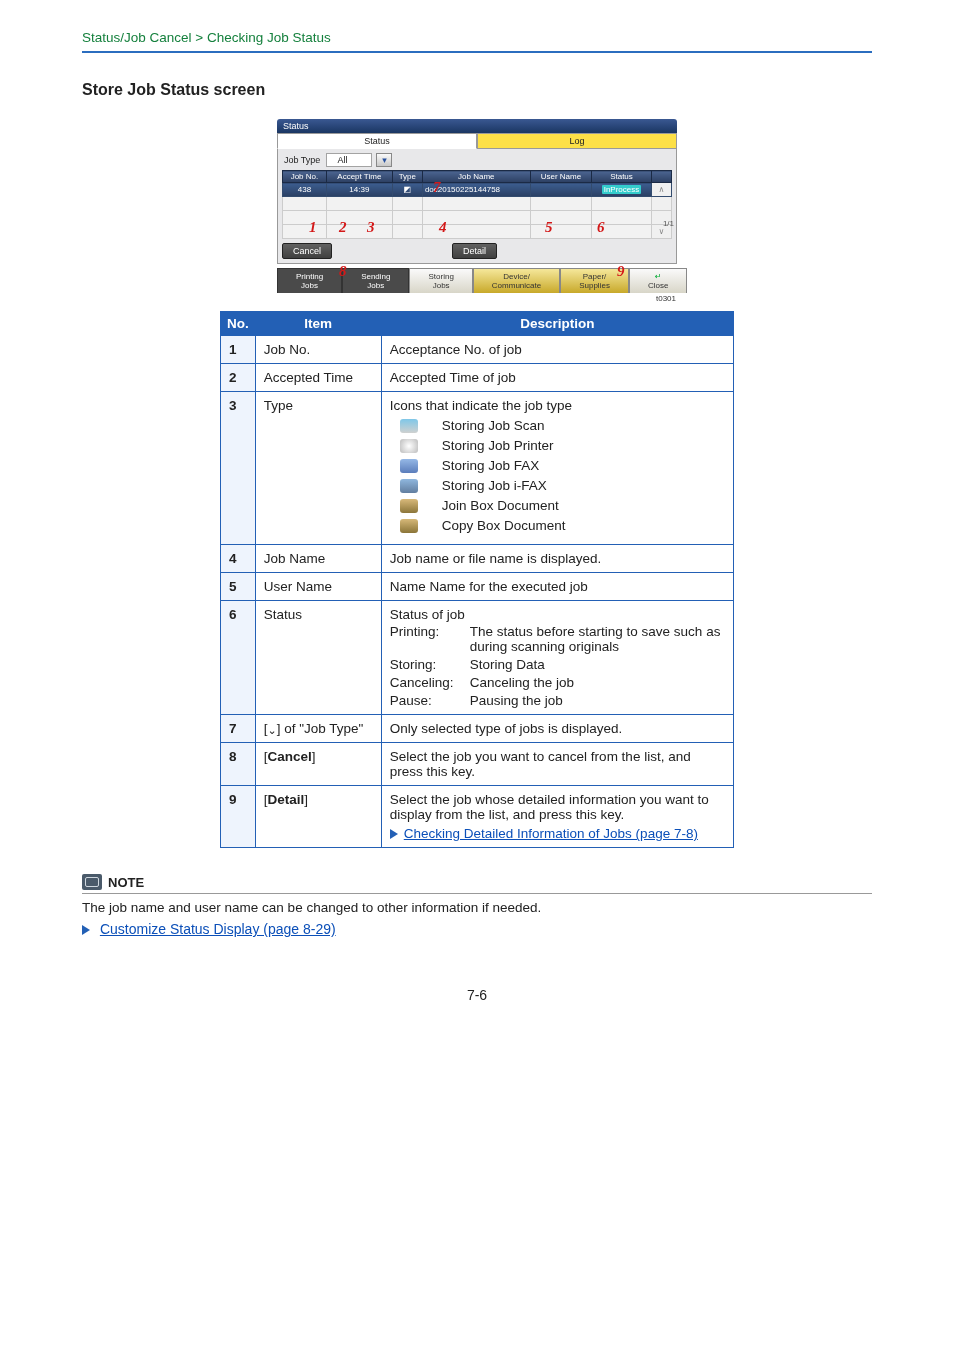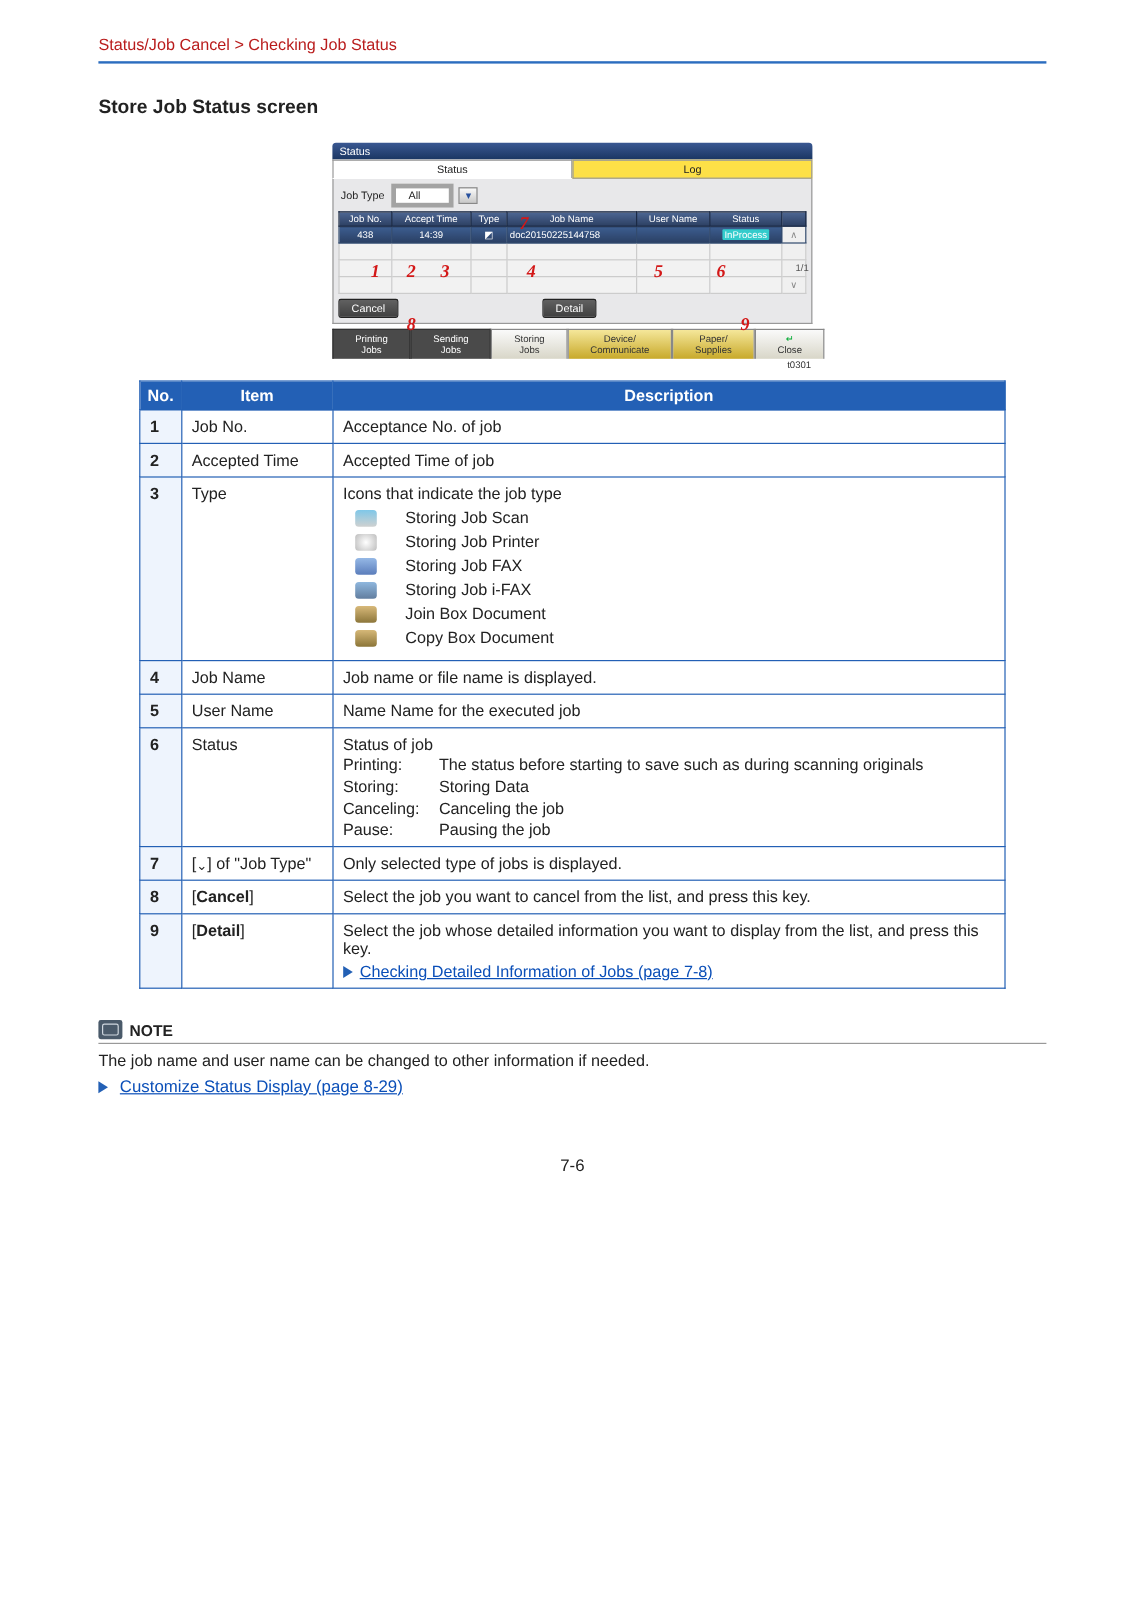--- a/index.html
+++ b/index.html
@@ -8,21 +8,21 @@
     font-family: Arial, Helvetica, sans-serif;
     font-size: 14px;
     color: #222;
     width: 954px;
   }
   .page {
     padding: 30px 82px 60px 82px;
   }
   .header {
     font-size: 13.5px;
-    color: #b91c1c;
+    color: #15803d;
     padding-bottom: 6px;
     border-bottom: 2px solid #2b6dbf;
     margin-bottom: 28px;
   }
   h2.section {
     font-size: 16px;
     font-weight: bold;
     margin: 0 0 20px 0;
   }
   
@@ -40,21 +40,21 @@
   .ui-tabs { display:flex; }
   .ui-tab {
     flex:1; text-align:center; font-size:9px; padding:2px 0;
     background:#fde047; border:1px solid #999;
   }
   .ui-tab.active { background:#fff; border-bottom-color:#fff; }
   .ui-body { background:#e8e8ea; border:1px solid #999; border-top:none; padding:4px; }
   .ui-jobtype-row { display:flex; align-items:center; gap:4px; margin-bottom:3px; }
   .ui-jobtype-row .lbl { font-size:9px; padding:1px 2px; }
   .ui-jobtype-dd {
-    background:#fff; border:4px solid #a3a3a3; padding:1px 24px 1px 10px;
+    background:#fff; border:1px solid #a3a3a3; padding:1px 24px 1px 10px;
     font-size:9px; position:relative;
   }
   .ui-dd-btn {
     display:inline-block; width:16px; height:14px; background:linear-gradient(#fafafa,#c8c8c8);
     border:1px solid #888; text-align:center; line-height:12px; color:#28519e; font-size:9px;
     position:relative;
   }
   .ui-table { width:100%; border-collapse:collapse; }
   .ui-table th {
     background:linear-gradient(#4b6490,#2c3f62); color:#fff; font-size:8px; font-weight:normal;
@@ -88,21 +88,21 @@
     font-style:italic; font-family: Georgia, serif;
   }
   .co1{top:100px;left:32px;} .co2{top:100px;left:62px;} .co3{top:100px;left:90px;}
   .co4{top:100px;left:162px;} .co5{top:100px;left:268px;} .co6{top:100px;left:320px;}
   .co7{top:60px;left:156px;} .co8{top:144px;left:62px;} .co9{top:144px;left:340px;}
   .page-counter{position:absolute; top:100px; right:3px; font-size:8px; color:#555;}
   
   .desc-wrap { display:flex; justify-content:center; }
   table.desc {
     border-collapse: collapse;
-    width: 722px;
+    width: 514px;
     font-size: 13.5px;
   }
   table.desc th {
     background: #2360b5;
     color: #fff;
     font-weight: bold;
     text-align: center;
     border: 1px solid #2360b5;
     padding: 4px 6px;
   }

